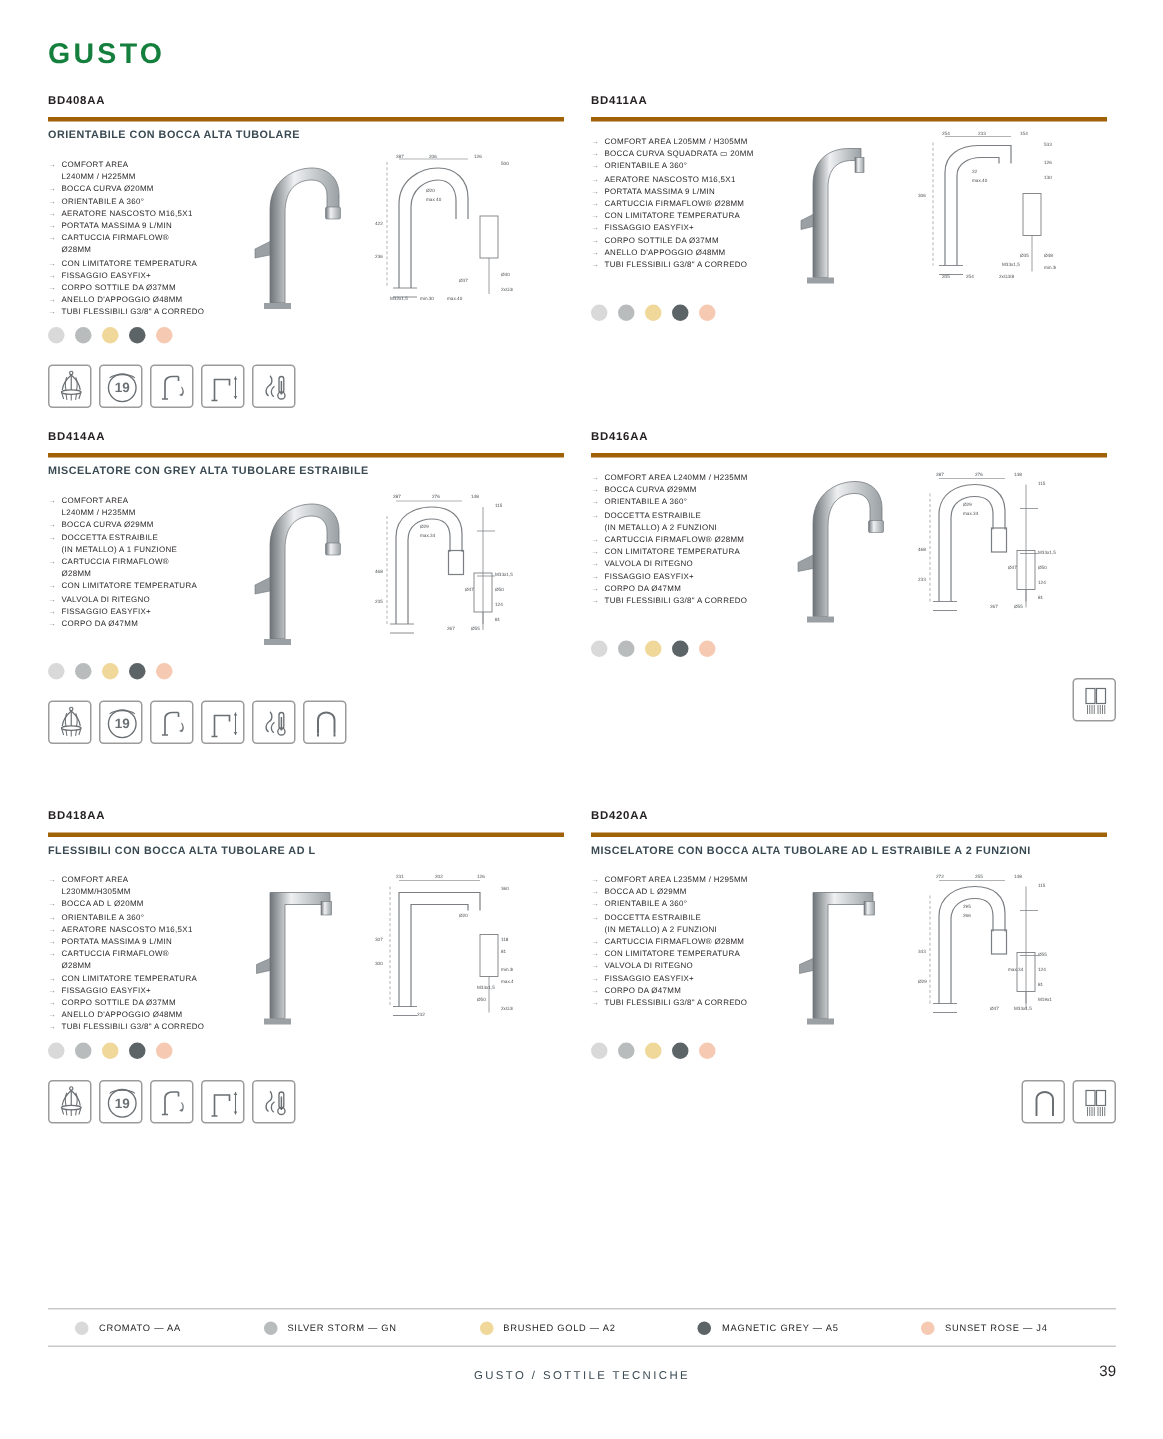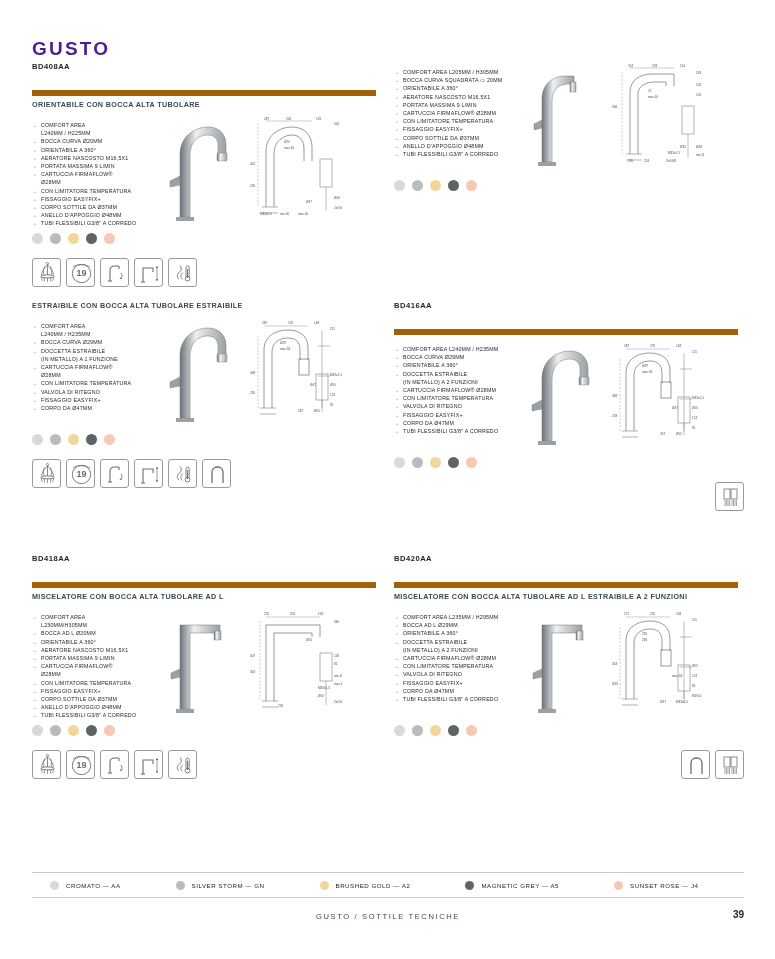--- a/index.html
+++ b/index.html
@@ -10,44 +10,44 @@
     font-family: "Liberation Sans", sans-serif;
     color: #231f20;
     position: relative;
     overflow: hidden;
   }
   .page { position: relative; width: 775px; height: 959px; padding: 0; }
 
   
   .page-title {
     position: absolute;
-    left: 32px; top: 38px;
+    left: 32px; top: 26px;
     font-size: 19px;
     letter-spacing: 2.2px;
     font-weight: bold;
-    color: #4c1d95;
+    color: #15803d;
   }
 
   
   .grid {
     position: absolute;
     left: 32px; top: 62px;
     width: 712px;
   }
   .row { display: flex; width: 712px; }
   .cell { width: 356px; position: relative; }
   .cell.left { padding-right: 10px; }
   .cell.right { padding-left: 6px; }
 
   .prod-code {
     font-size: 7.6px;
     font-weight: bold;
     letter-spacing: .5px;
-    border-bottom: 6px solid #a16207;
-    padding-bottom: 19px;
+    border-bottom: 3px solid #a16207;
+    padding-bottom: 7px;
     margin-bottom: 4px;
     width: 344px;
   }
   .prod-name {
     font-size: 7.2px;
     font-weight: bold;
     letter-spacing: .35px;
     color: #3a4a52;
     margin-bottom: 6px;
   }
@@ -107,21 +107,21 @@
     align-items: center;
     justify-content: center;
     font-size: 7.6px;
     letter-spacing: 1.6px;
     color: #3a4a52;
   }
   .footer .pageno {
     position: absolute;
     right: 0; top: -3px;
     font-size: 10px;
-    font-weight: bold;
+    font-weight: normal;
     letter-spacing: 0;
     color: #231f20;
   }
 </style>
 </head>
 <body>
 
 <div class="page">
 
   <div class="page-title">GUSTO</div>
@@ -276,20 +276,21 @@
         <rect x="17" y="7" width="3.2" height="11" rx="1.6" fill="none" stroke="#6a6f73" stroke-width="0.9"></rect>
         <circle cx="18.6" cy="19.6" r="2.4" fill="none" stroke="#6a6f73" stroke-width="0.9"></circle>
         <path d="M18.6 10 L18.6 19" stroke="#6a6f73" stroke-width="1"></path>
       </svg>
               </div>
             </div>
         <div class="iconstrip" style="margin-left:auto;"></div>
       </div>
     </div>
         <div class="cell right">
+      <div class="prod-code">BD411AA</div>
       <div class="prod-body">
         <div class="features">
               <div class="feat">
         <span class="arrow">→</span>
         <span class="txt">COMFORT AREA L205MM / H305MM</span>
       </div>
               <div class="feat">
         <span class="arrow">→</span>
         <span class="txt">BOCCA CURVA SQUADRATA ▭ 20MM</span>
       </div>
@@ -377,21 +378,22 @@
             <span class="sw" style="background:#f6c9b2"></span>
           </div>
       <div style="display:flex;align-items:flex-start;">
         <div class="iconstrip"></div>
         <div class="iconstrip" style="margin-left:auto;"></div>
       </div>
     </div>
       </div>
       <div class="row" style="margin-bottom: 14px;">
         <div class="cell left">
-      <div class="prod-name">ESTRAIBILE CON BOCCA ALTA TUBOLARE ESTRAIBILE</div>
+      <div class="prod-code">BD414AA</div>
+      <div class="prod-name">MISCELATORE CON GREY ALTA TUBOLARE ESTRAIBILE</div>
       <div class="prod-body">
         <div class="features">
               <div class="feat">
         <span class="arrow">→</span>
         <span class="txt">COMFORT AREA</span>
       </div>
               <div class="feat">
         <span class="arrow"></span>
         <span class="txt">L240MM / H235MM</span>
       </div>
@@ -644,21 +646,21 @@
         <path d="M16 17 L16 23 M17.5 17 L17.5 23 M19 17 L19 23 M20.5 17 L20.5 23" stroke="#6a6f73" stroke-width="0.6"></path>
       </svg>
               </div>
             </div>
       </div>
     </div>
       </div>
       <div class="row" style="margin-bottom: 14px; margin-top: 43px;">
         <div class="cell left">
       <div class="prod-code">BD418AA</div>
-      <div class="prod-name">MISCELATORE CON BOCCA ALTA TUBOLARE AD L</div>
+      <div class="prod-name">FLESSIBILI CON BOCCA ALTA TUBOLARE AD L</div>
       <div class="prod-body">
         <div class="features">
               <div class="feat">
         <span class="arrow">→</span>
         <span class="txt">COMFORT AREA</span>
       </div>
               <div class="feat">
         <span class="arrow"></span>
         <span class="txt">L230MM/H305MM</span>
       </div>

